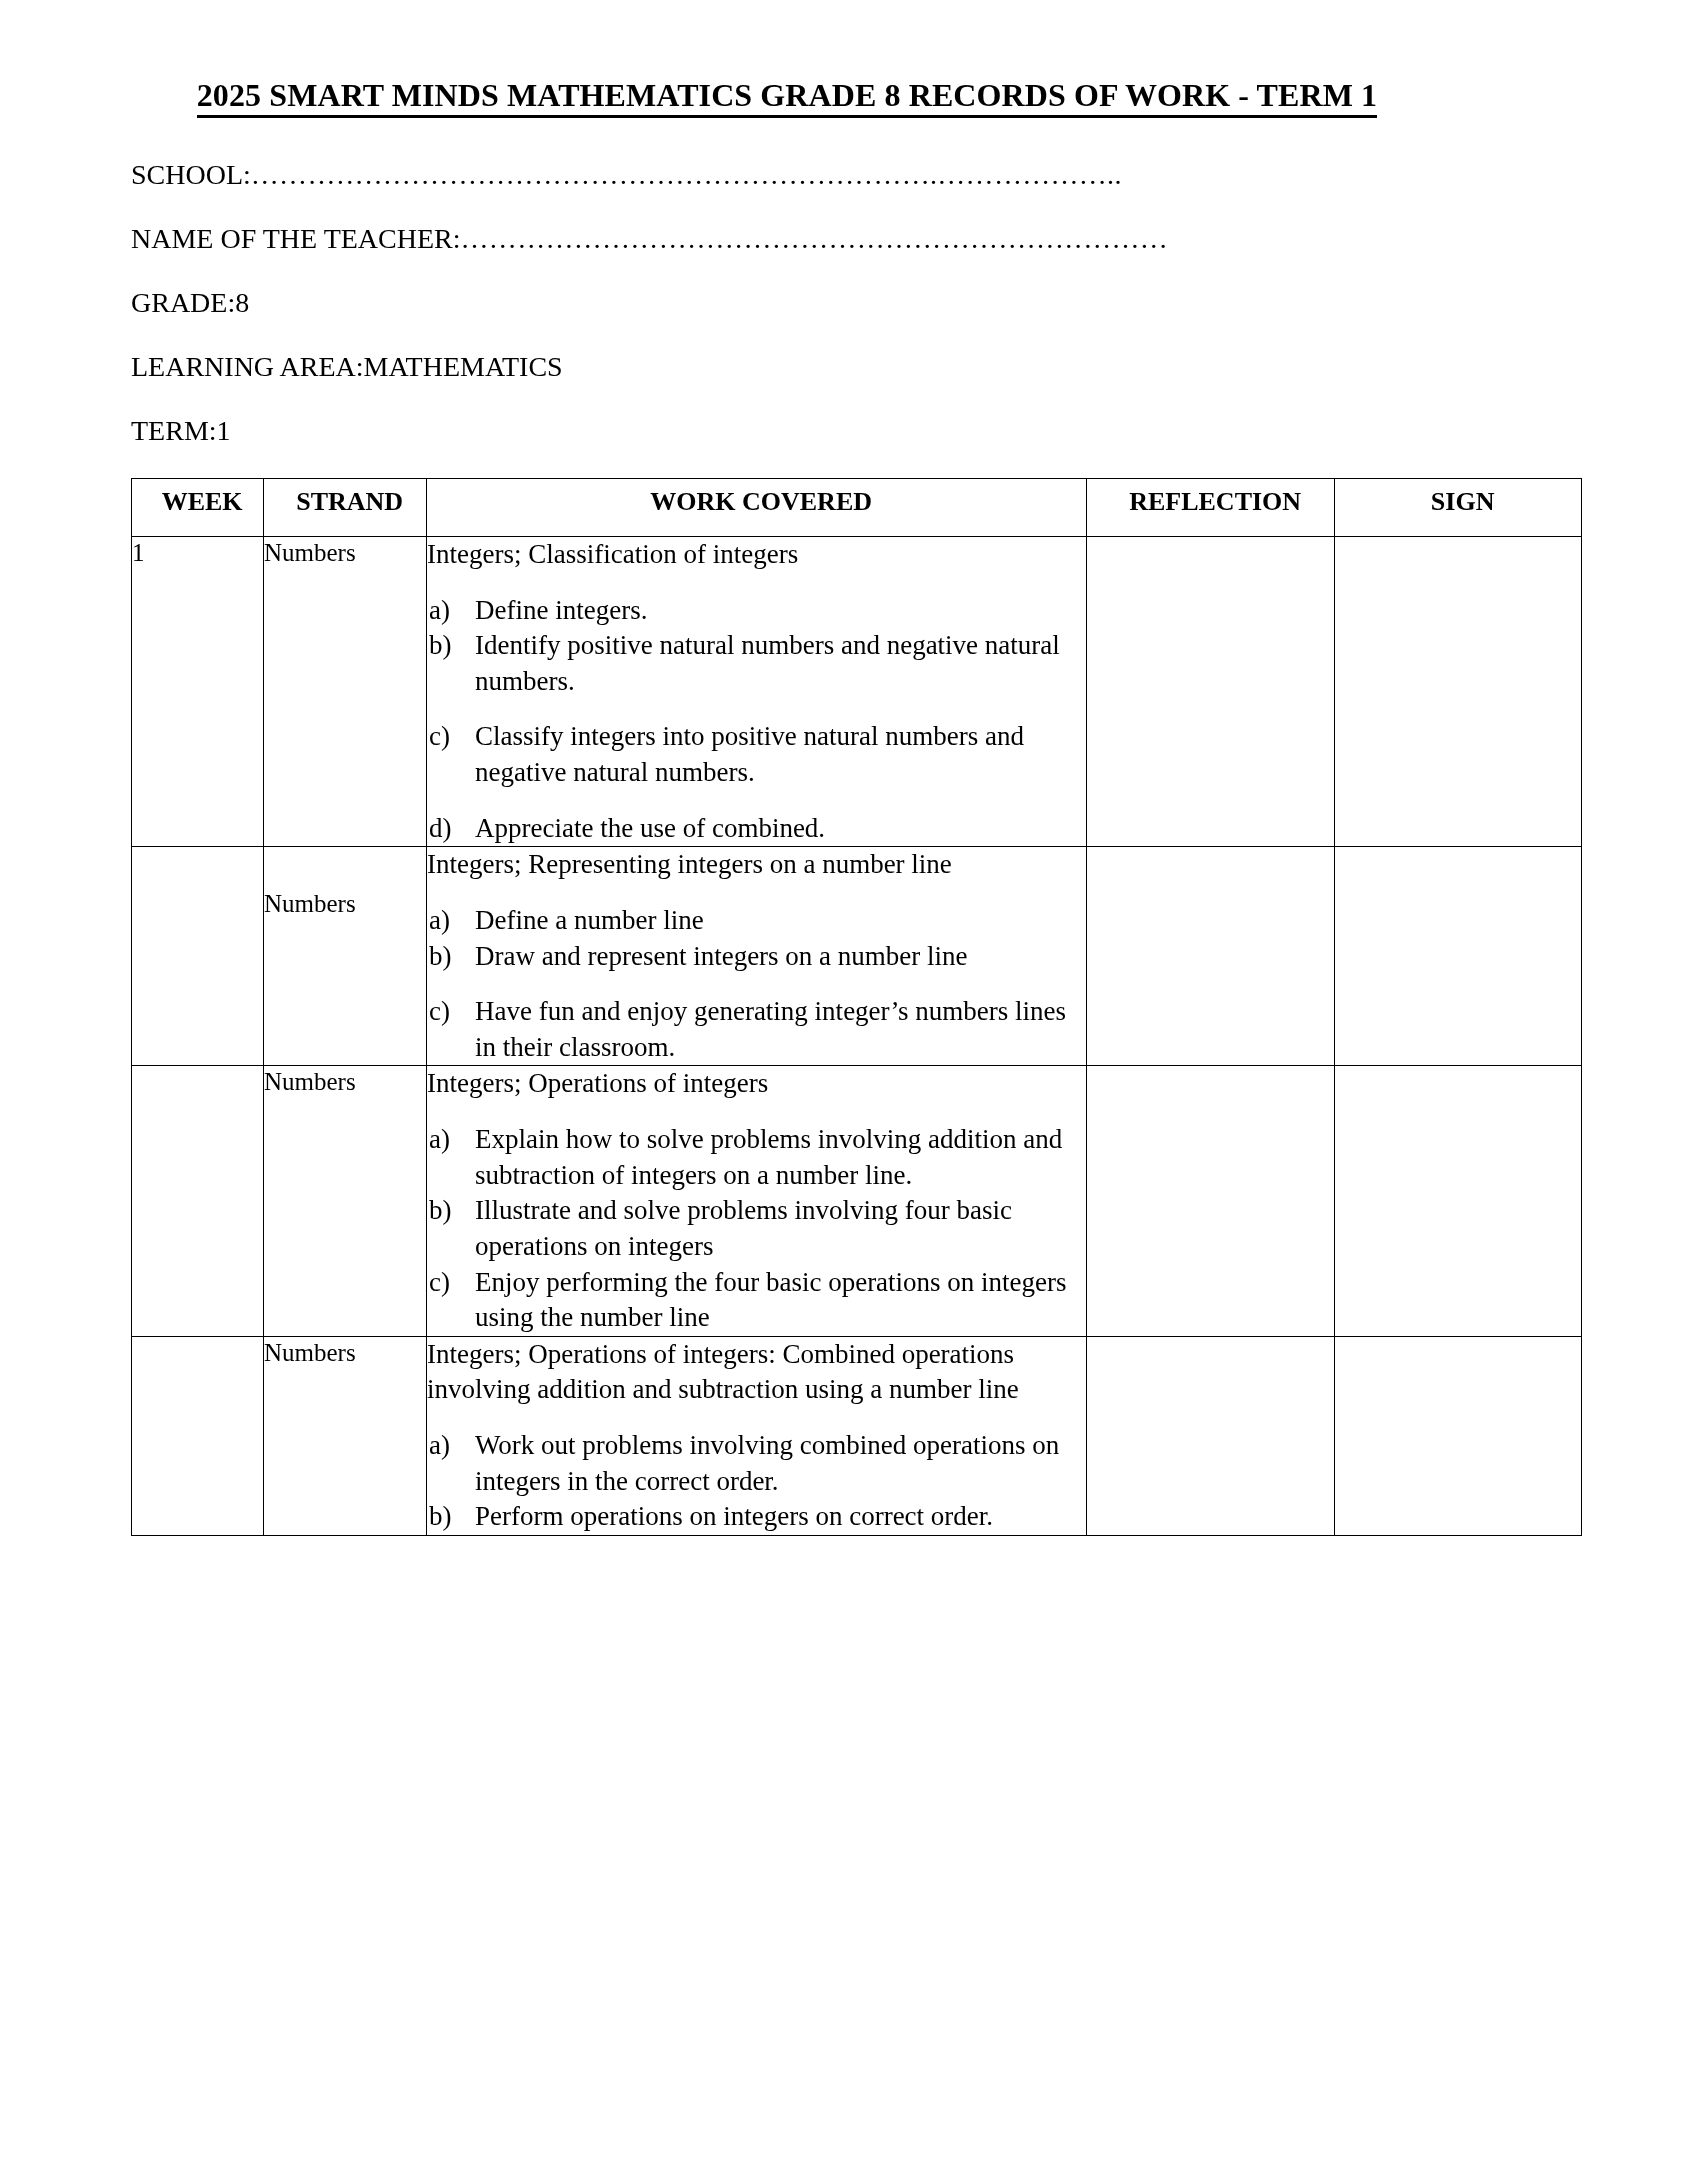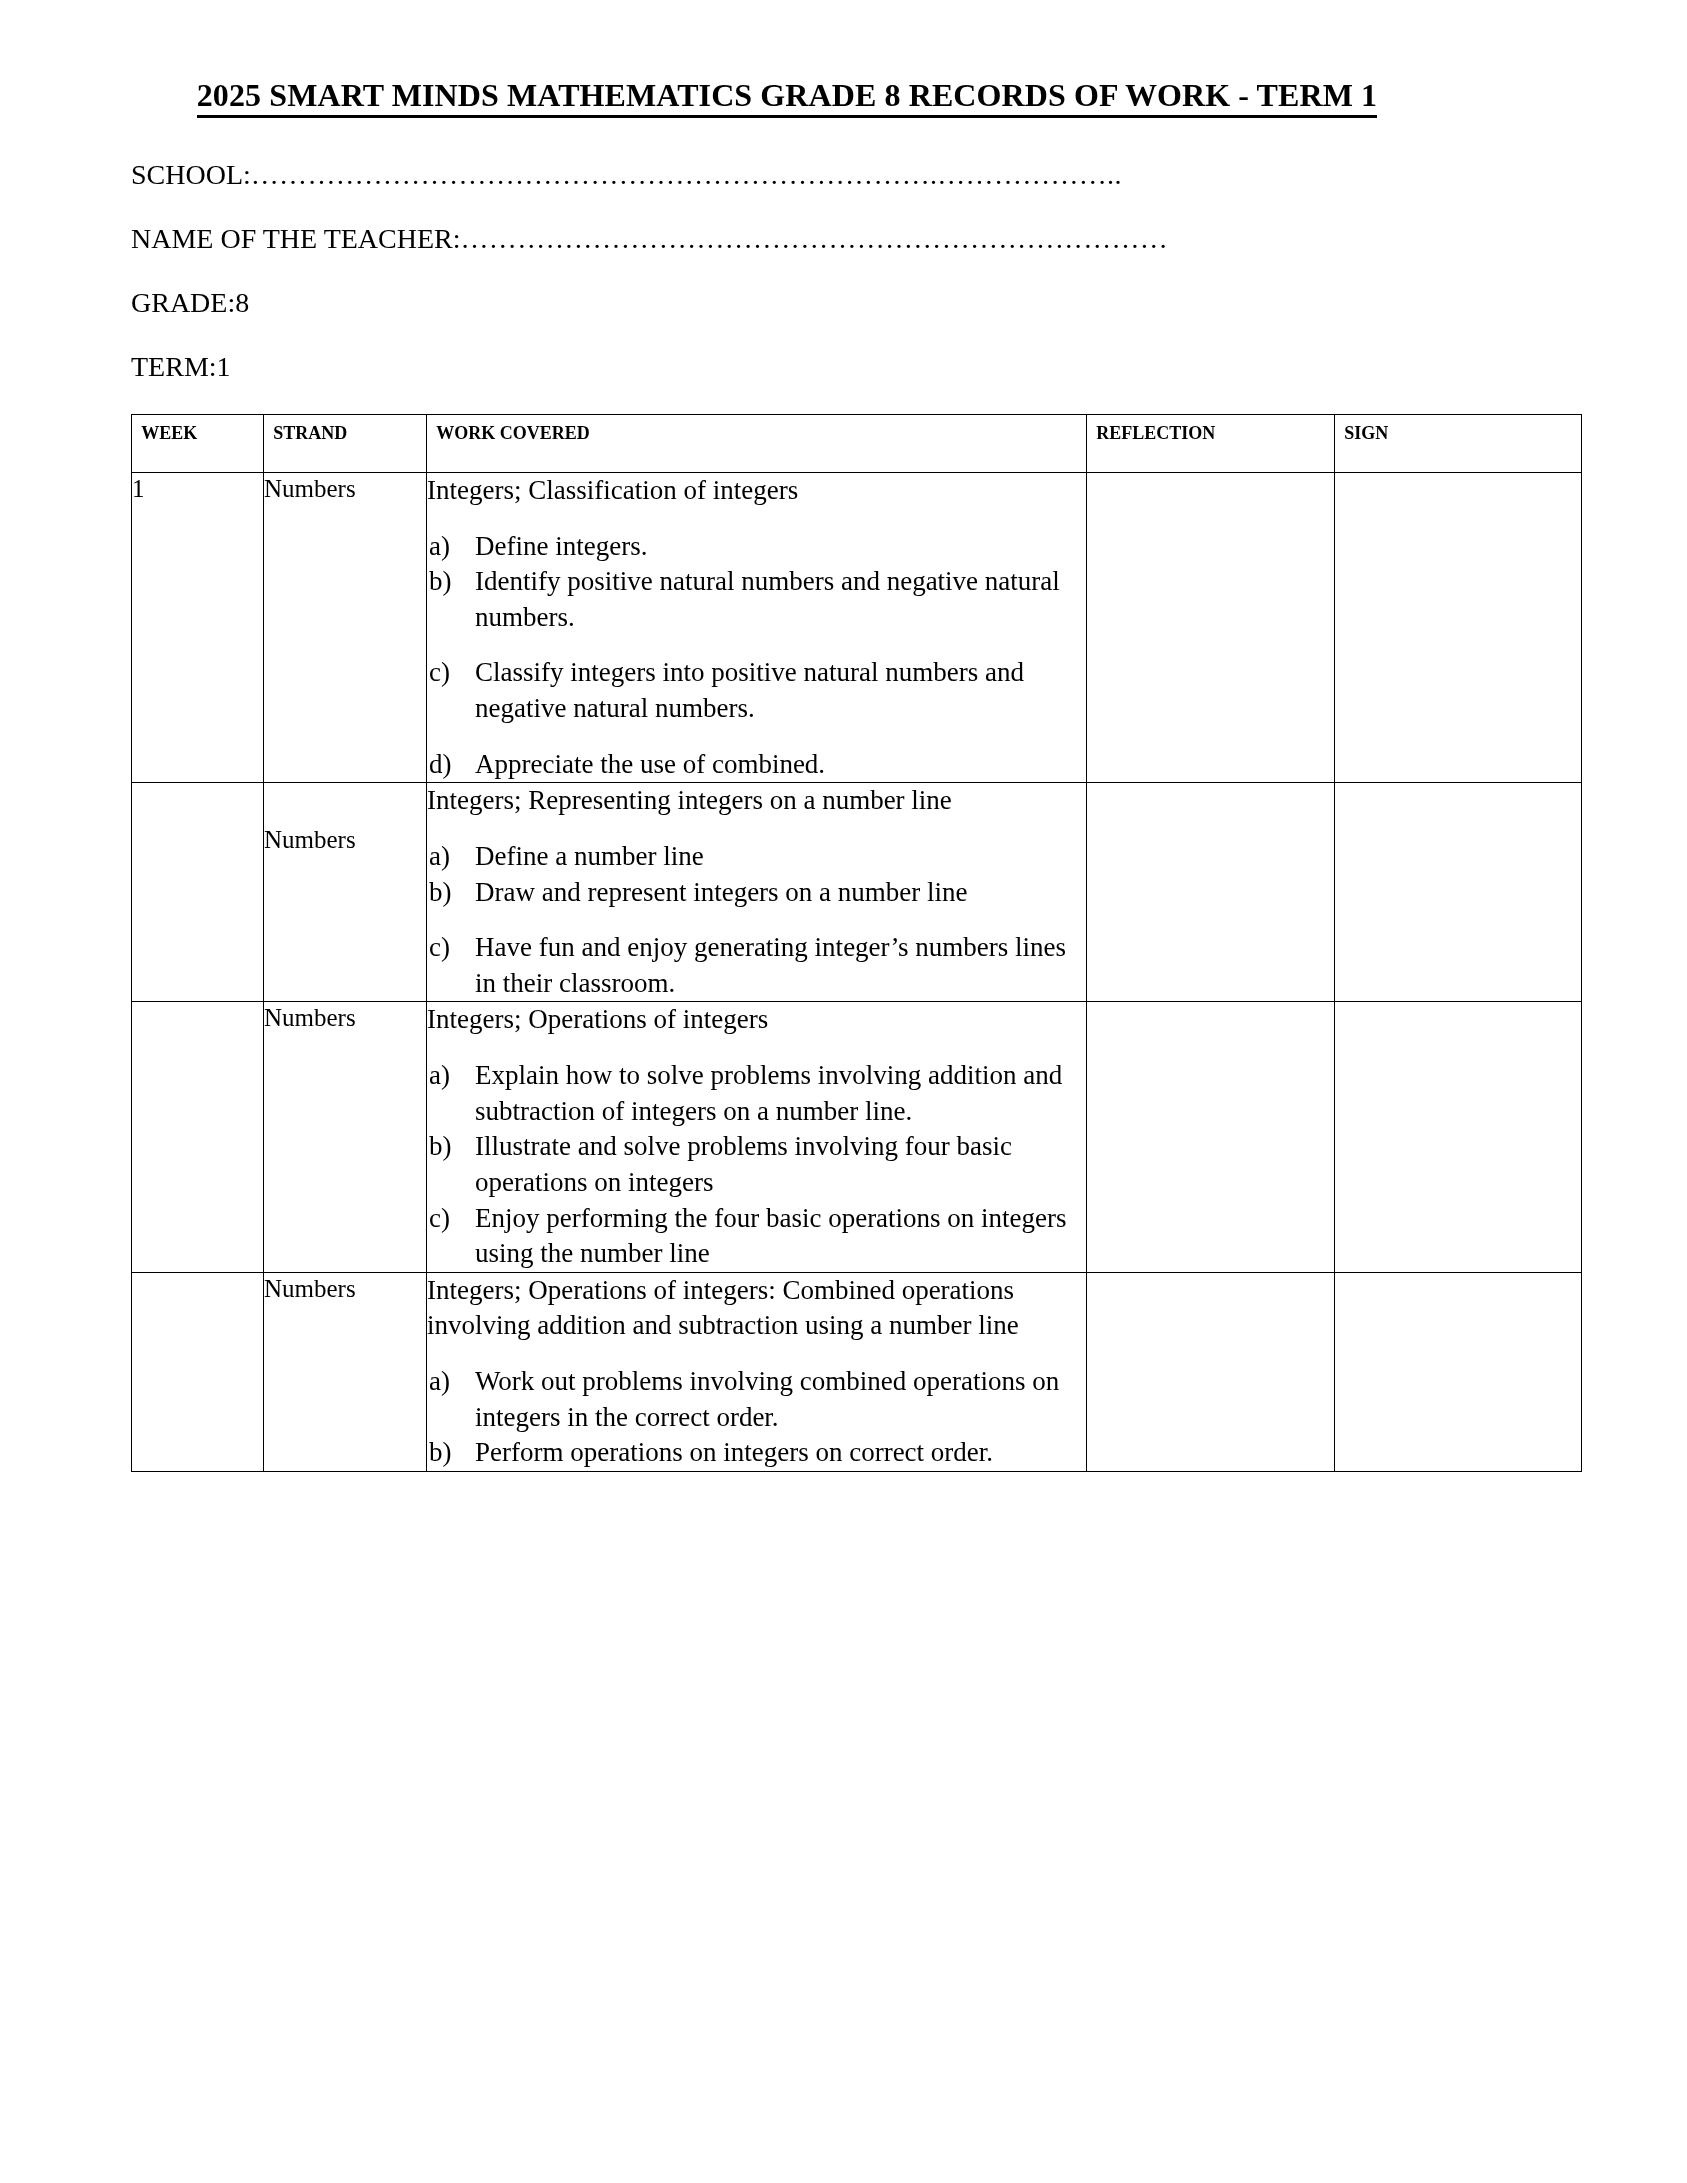--- a/index.html
+++ b/index.html
@@ -74,23 +74,23 @@
     table-layout: fixed;
   }
   .work-table th,
   .work-table td {
     border: 1.3px solid #000000;
     vertical-align: top;
     padding: 0;
   }
   .work-table thead th {
     height: 49px;
-    font-size: 18px;
+    font-size: 26px;
     font-weight: bold;
-    text-align: left;
+    text-align: center;
     padding: 8px 0 0 9.3px;
     vertical-align: top;
   }
   .col-week   { width: 132px; }
   .col-strand { width: 163px; }
   .col-work   { width: 660px; }
   .col-refl   { width: 248px; }
   .col-sign   { width: 247px; }
 
   .cell-week {
@@ -152,20 +152,23 @@
     </div>
 
     <div class="field-row">
       <span class="field-label">NAME OF THE TEACHER:</span><span class="dots">…………………………………………………………………</span>
     </div>
 
     <div class="field-row">
       <span class="field-label">GRADE:</span><span class="field-value">8</span>
     </div>
 
+    <div class="field-row">
+      <span class="field-label">LEARNING AREA</span><span class="field-sep light">:</span><span class="field-value">MATHEMATICS</span>
+    </div>
 
     <div class="field-row">
       <span class="field-label">TERM:</span><span class="field-value">1</span>
     </div>
 
   </div>
 
   <table class="work-table">
     <colgroup>
       <col class="col-week">

